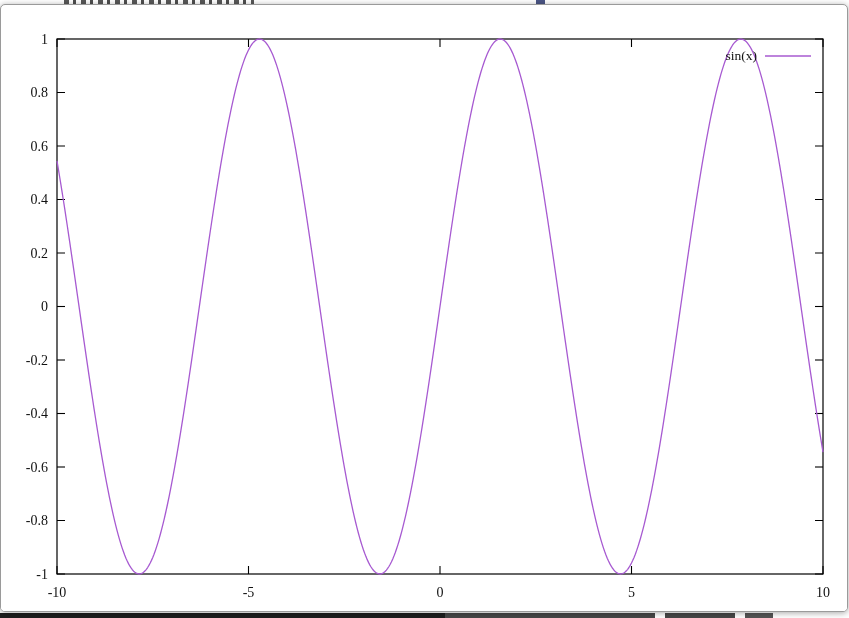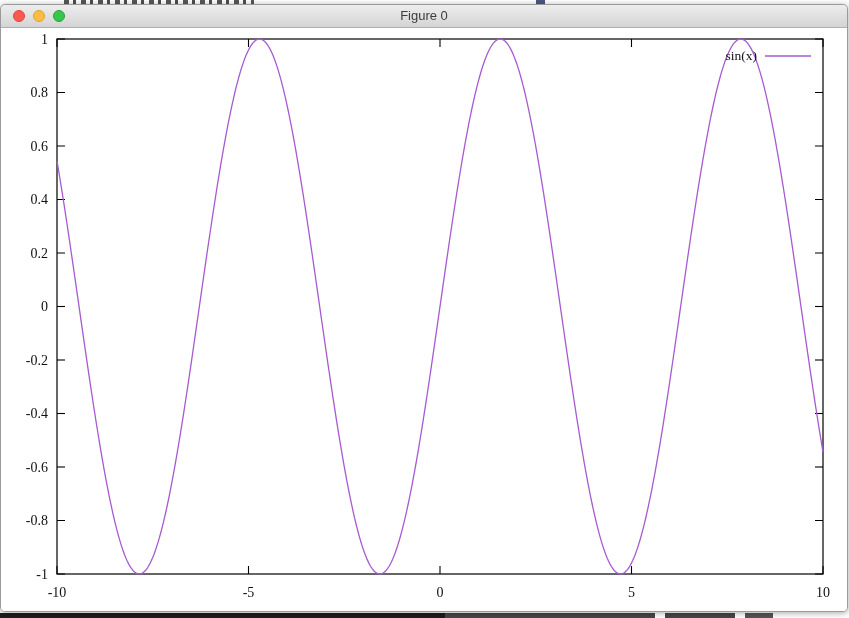--- a/index.html
+++ b/index.html
@@ -48,28 +48,20 @@
 <body>
 
 <div class="noise-top"></div>
 <div class="noise-top2"></div>
 <div class="noise-bottom nb1"></div>
 <div class="noise-bottom nb2"></div>
 <div class="noise-bottom nb3"></div>
 <div class="noise-bottom nb4"></div>
 
 <div class="window">
-  <div class="titlebar">
-    <div class="traffic">
-      <button class="tl red"></button>
-      <button class="tl yellow"></button>
-      <button class="tl green"></button>
-    </div>
-    <div class="title">Figure 0</div>
-  </div>
   <div class="content">
     <svg id="plot-svg" width="847" height="584" viewBox="0 0 847 584">
         <rect x="56" y="11" width="766" height="535" fill="none" stroke="#000000" stroke-width="1.2"></rect>
         <line x1="56" y1="546" x2="56" y2="538" stroke="#000000" stroke-width="1.1"></line>
         <line x1="56" y1="11" x2="56" y2="19" stroke="#000000" stroke-width="1.1"></line>
         <text x="56" y="569" text-anchor="middle" font-size="14" fill="#111111" font-family="&quot;Liberation Serif&quot;, serif">-10</text>
         <line x1="247.5" y1="546" x2="247.5" y2="538" stroke="#000000" stroke-width="1.1"></line>
         <line x1="247.5" y1="11" x2="247.5" y2="19" stroke="#000000" stroke-width="1.1"></line>
         <text x="247.5" y="569" text-anchor="middle" font-size="14" fill="#111111" font-family="&quot;Liberation Serif&quot;, serif">-5</text>
         <line x1="439" y1="546" x2="439" y2="538" stroke="#000000" stroke-width="1.1"></line>

